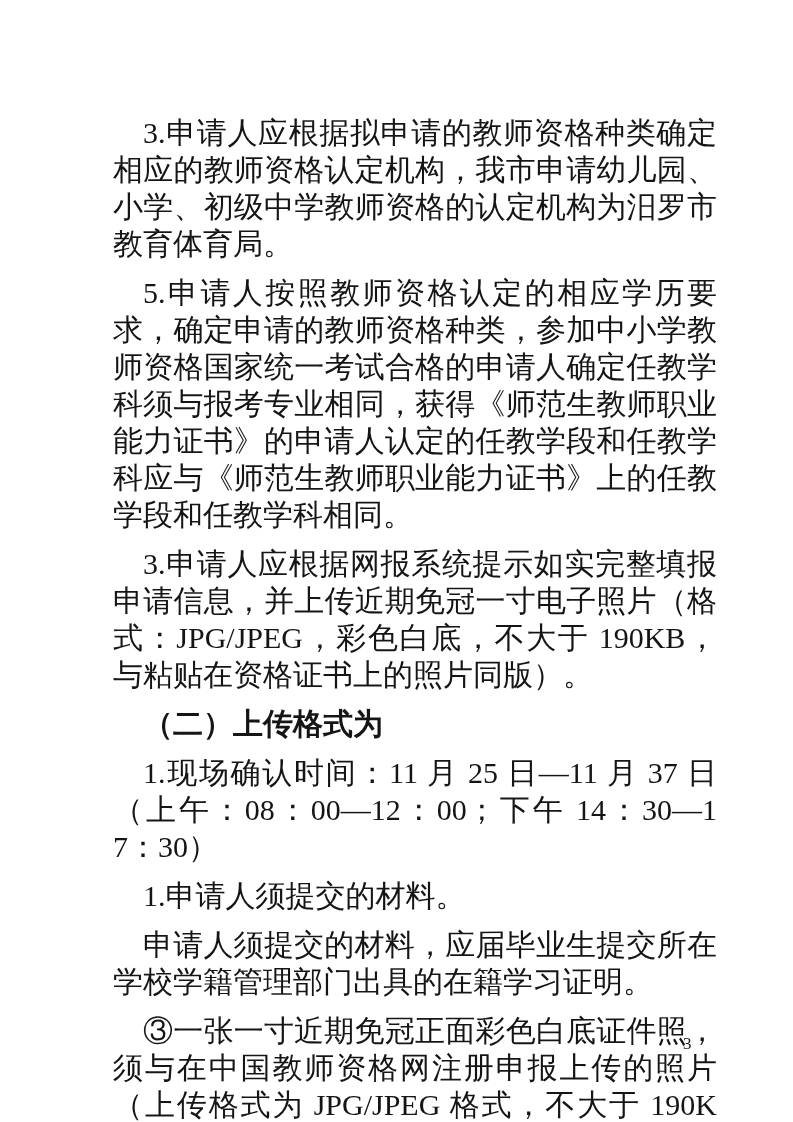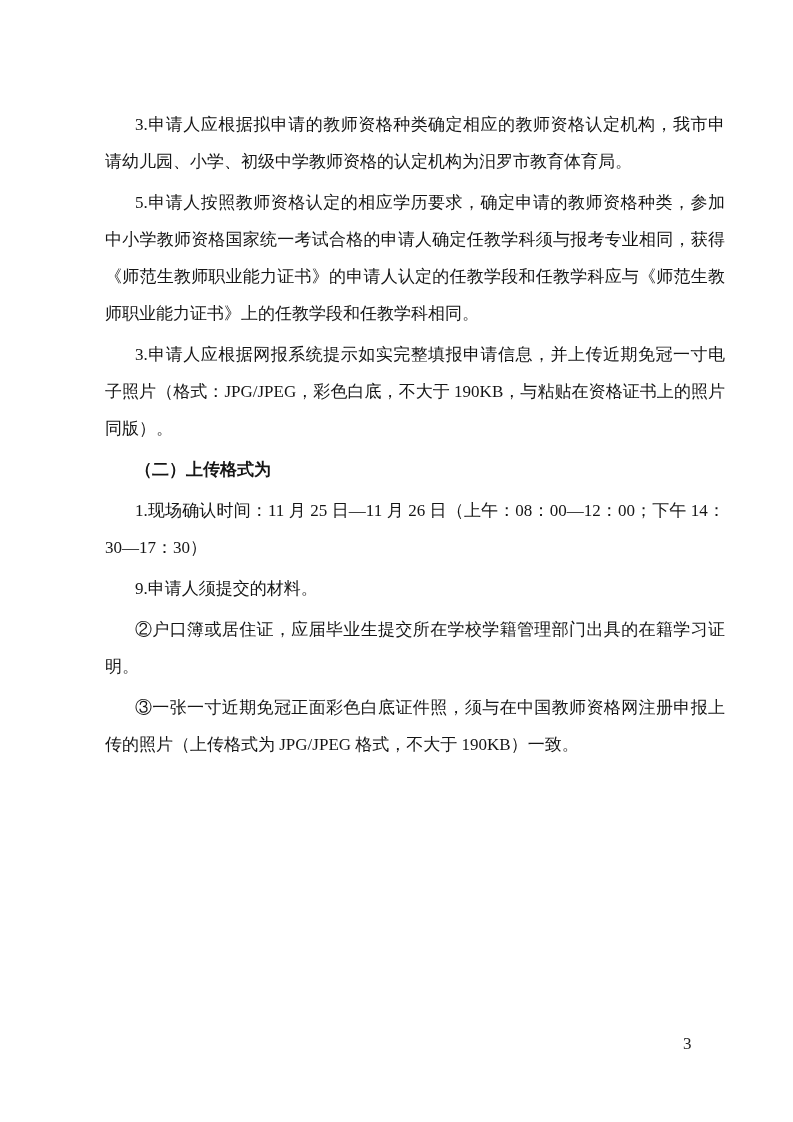--- a/index.html
+++ b/index.html
@@ -16,23 +16,23 @@
       font-family: "Liberation Serif", "DejaVu Serif", serif;
       color: #151515;
     }
     .content {
       position: absolute;
       left: 101px;
       top: 102px;
       width: 628px;
     }
     .para {
-      margin: 4px;
+      margin: 12px;
       padding: 0;
-      font-size: 17px;
+      font-size: 30px;
       font-weight: 400;
       line-height: 37px;
       text-align: justify;
       text-justify: inter-ideograph;
       text-indent: 30px;
       word-break: break-all;
       overflow-wrap: break-word;
     }
     .heading {
       font-weight: 700;
@@ -55,21 +55,21 @@
   </style>
 </head>
 <body>
 
 <div class="page">
   <main class="content">
     <p class="para">3.申请人应根据拟申请的教师资格种类确定相应的教师资格认定机构，我市申请幼儿园、小学、初级中学教师资格的认定机构为汨罗市教育体育局。</p>
     <p class="para">5.申请人按照教师资格认定的相应学历要求，确定申请的教师资格种类，参加中小学教师资格国家统一考试合格的申请人确定任教学科须与报考专业相同，获得《师范生教师职业能力证书》的申请人认定的任教学段和任教学科应与《师范生教师职业能力证书》上的任教学段和任教学科相同。</p>
     <p class="para">3.申请人应根据网报系统提示如实完整填报申请信息，并上传近期免冠一寸电子照片（格式：JPG/JPEG，彩色白底，不大于 190KB，与粘贴在资格证书上的照片同版）。</p>
     <h2 class="para heading">（二）上传格式为</h2>
-    <p class="para">1.现场确认时间：11 月 25 日—11 月 26 日（上午：08：00—12：00；下午 14：30—17：30）</p>
-    <p class="para">9.申请人须提交的材料。</p>
-    <p class="para">②户口簿或居住证，应届毕业生提交所在学校学籍管理部门出具的在籍学习证明。</p>
+    <p class="para">1.现场确认时间：11 月 25 日—11 月 37 日（上午：08：00—12：00；下午 14：30—17：30）</p>
+    <p class="para">1.申请人须提交的材料。</p>
+    <p class="para">申请人须提交的材料，应届毕业生提交所在学校学籍管理部门出具的在籍学习证明。</p>
     <p class="para">③一张一寸近期免冠正面彩色白底证件照，须与在中国教师资格网注册申报上传的照片（上传格式为 JPG/JPEG 格式，不大于 190KB）一致。</p>
   </main>
   <footer class="page-footer">
     <span class="page-number">3</span>
   </footer>
 </div>
 
 </body></html>

